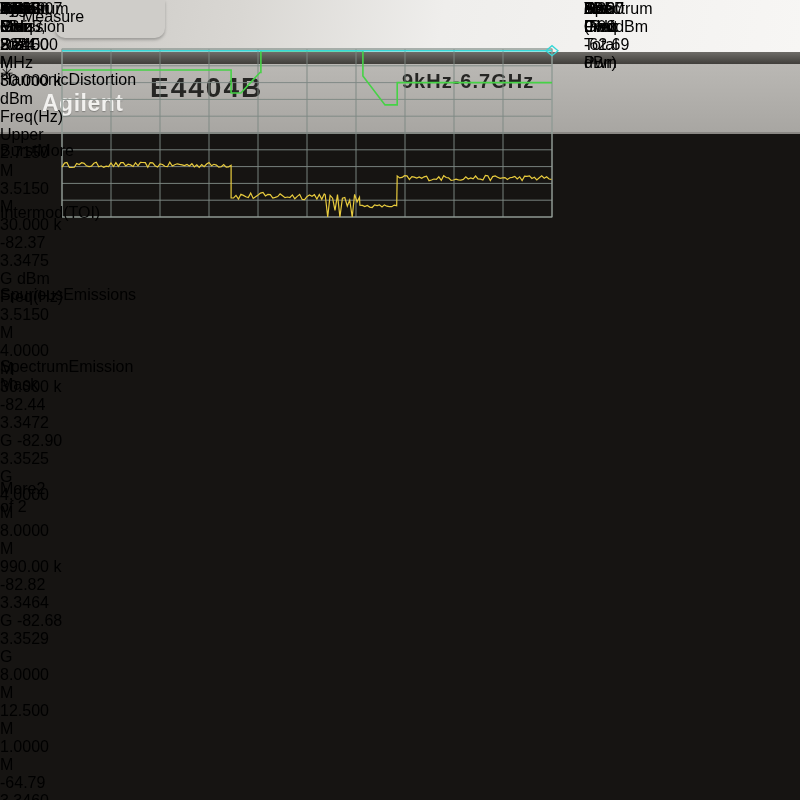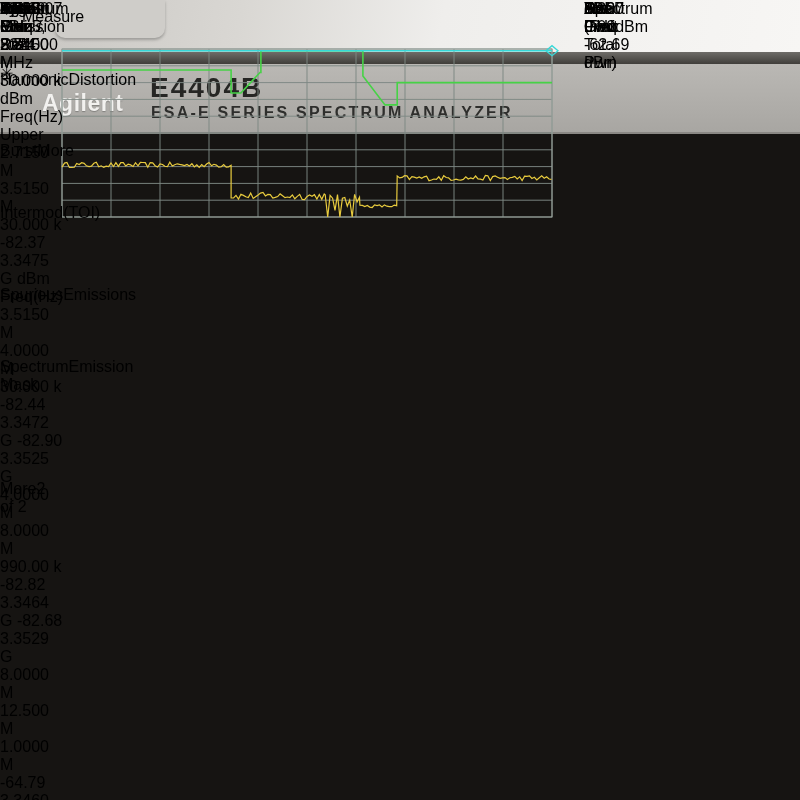--- a/index.html
+++ b/index.html
@@ -106,21 +106,21 @@
 <div class="photo">
 
   <div class="abs sky"></div>
   <div class="abs chassis-bump"></div>
   <div class="abs panel-edge"></div>
 
   <div class="abs panel-strip">
     <span class="abs spark-white">✳</span>
     <span class="abs brand-panel">Agilent</span>
     <span class="abs model">E4404B</span>
-    <span class="abs series">ESA-E SERIES SPECTRUM ANALYZER</span>
+    <span class="abs range">9kHz-6.7GHz</span>
   </div>
   <div class="abs texture-strip"></div>
 
   <div class="abs bezel"></div>
   <div class="abs bezel-left"></div>
   <div class="abs knob" style="left:-6px;top:738px;"></div>
   <div class="abs knob" style="left:-6px;top:772px;"></div>
   <span class="abs by-label">by</span>
 
   <div class="abs crt">

